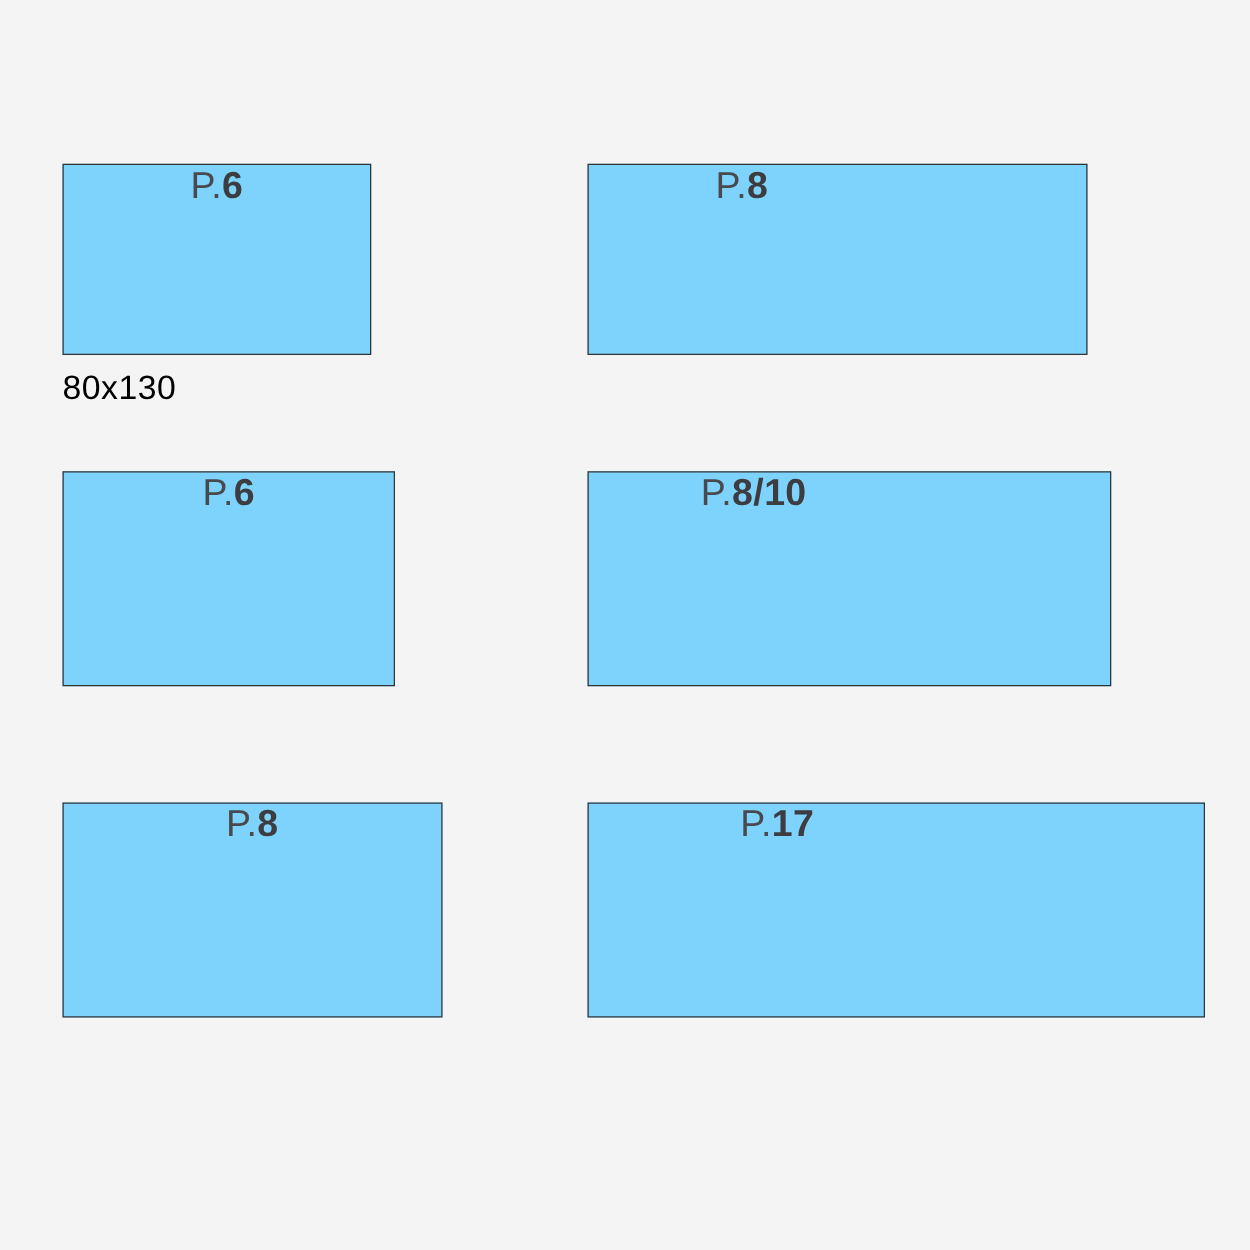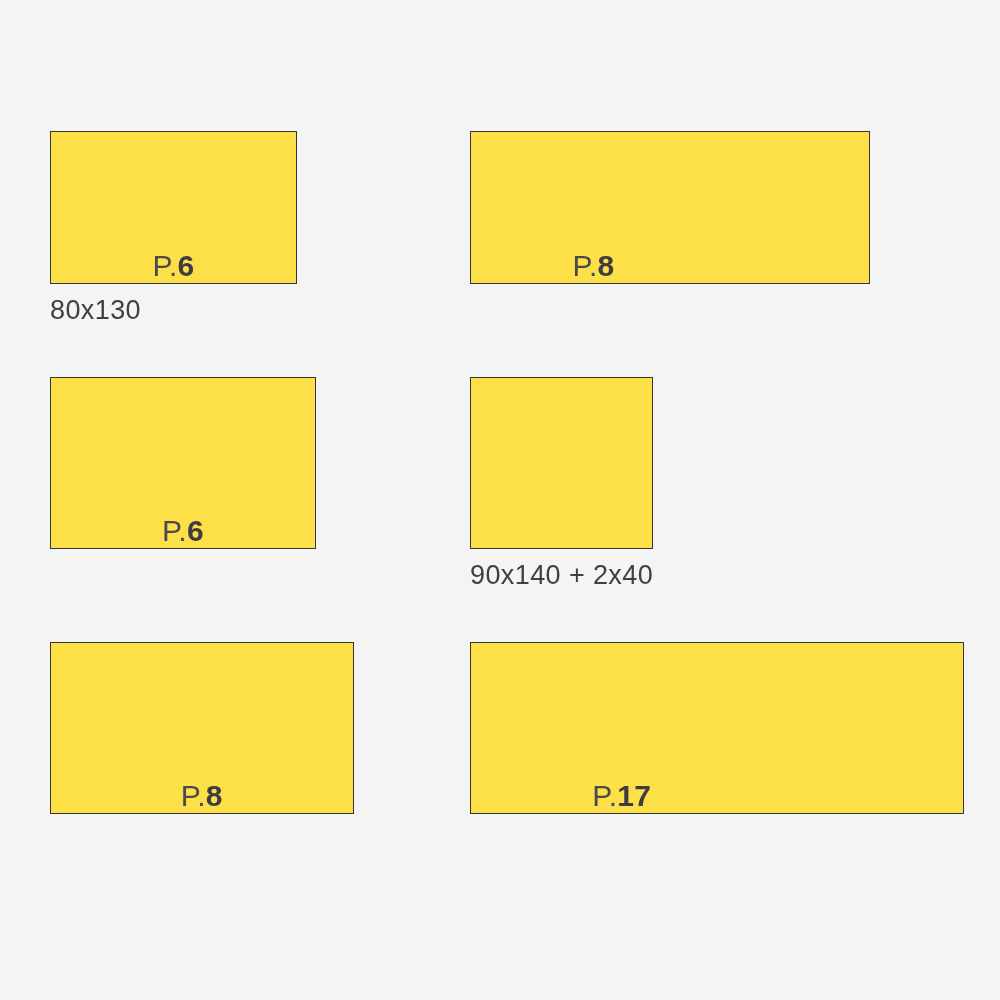--- a/index.html
+++ b/index.html
@@ -19,23 +19,23 @@
   }
   .col-left  { left: 50px; }
   .col-right { left: 470px; }
   .row-1 { top: 131px; }
   .row-2 { top: 377px; }
   .row-3 { top: 642px; }
 
   .box {
     display: flex;
     flex-direction: row;
-    align-items: flex-end;
+    align-items: flex-start;
     border: 1.5px solid #343437;
-    background: #fde047;
+    background: #7dd3fc;
     box-sizing: content-box;
   }
   .main {
     flex: 0 0 auto;
     display: flex;
     align-items: center;
     justify-content: center;
   }
   .ext {
     flex: 0 0 auto;
@@ -52,21 +52,21 @@
     color: #4a4a4e;
   }
   .seats-num {
     font-weight: 700;
     color: #3d3d41;
   }
   .size-label {
     margin-top: 11px;
     font-size: 27px;
     font-weight: 400;
-    color: #404040;
+    color: #000000;
     letter-spacing: 0.4px;
     white-space: nowrap;
   }
 </style>
 </head>
 <body>
 
 <div class="item col-left row-1">
   <div class="box" style="height: 150.8px;">
     <div class="main" style="width: 245.05px;">
@@ -89,24 +89,26 @@
 <div class="item col-left row-2">
   <div class="box" style="height: 169.65px;">
     <div class="main" style="width: 263.9px;">
       <span class="seats-label"><span class="seats-prefix">P.</span><span class="seats-num">6</span></span>
     </div>
   </div>
 </div>
 
 <div class="item col-right row-2">
   <div class="box" style="height: 169.65px;">
+    <div class="main" style="width: 263.9px;">
+      <span class="seats-label"><span class="seats-prefix">P.</span><span class="seats-num">8/10</span></span>
+    </div>
     <div class="ext" style="width: 75.4px;"></div>
     <div class="ext" style="width: 75.4px;"></div>
   </div>
-  <div class="size-label">90x140 + 2x40</div>
 </div>
 
 <div class="item col-left row-3">
   <div class="box" style="height: 169.65px;">
     <div class="main" style="width: 301.6px;">
       <span class="seats-label"><span class="seats-prefix">P.</span><span class="seats-num">8</span></span>
     </div>
   </div>
 </div>
 

